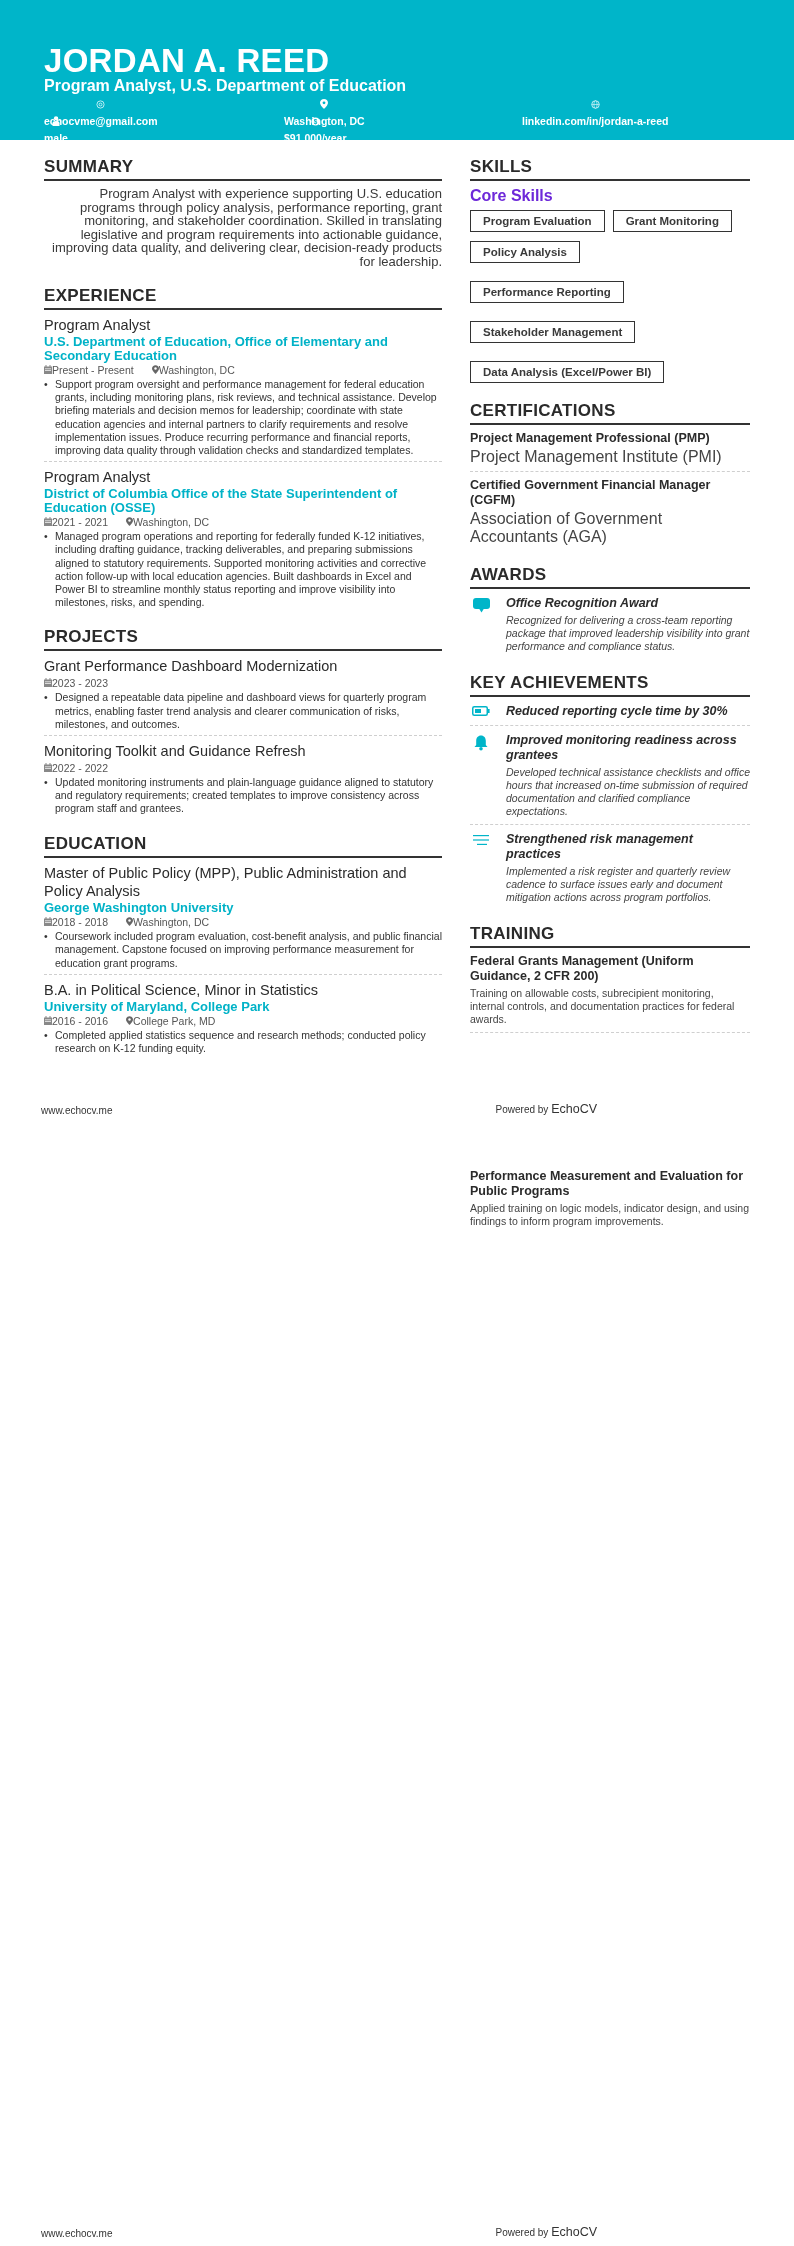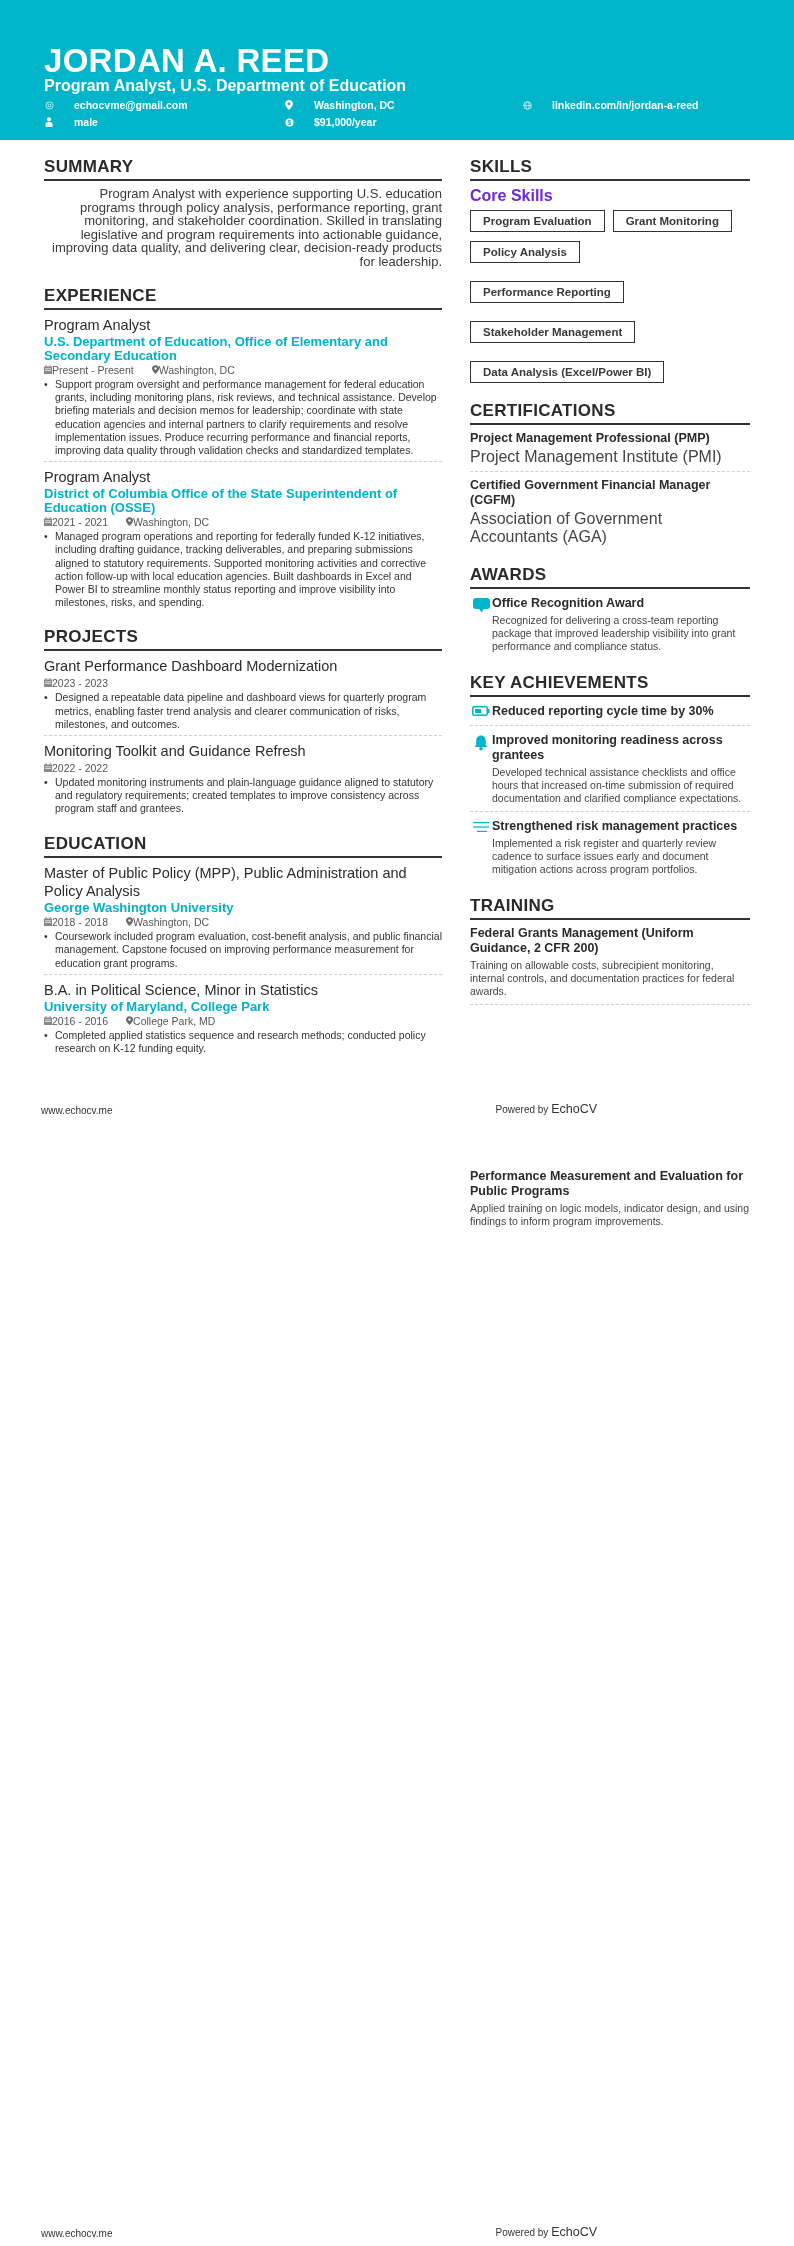--- a/index.html
+++ b/index.html
@@ -2,21 +2,21 @@
 <html><head>
 <meta charset="utf-8">
 <style>
   * { box-sizing: border-box; margin: 0; padding: 0; }
   html, body { width: 794px; height: 2246px; background: #ffffff; }
   body { font-family: "Liberation Sans", sans-serif; color: #2d2d2d; position: relative; }
 
   .header { position: absolute; left: 0; top: 0; width: 794px; height: 140px; background: #00b5c9; color: #fff; }
   .header .name { position: absolute; left: 44px; top: 42px; font-size: 33px; font-weight: 700; letter-spacing: 0.3px; }
   .header .title { position: absolute; left: 44px; top: 77px; font-size: 16px; font-weight: 700; }
-  .contact { position: absolute; font-size: 10.5px; font-weight: 700; display: flex; align-items: center; gap: 20px; }
+  .contact { position: absolute; font-size: 10.5px; font-weight: 700; display: flex; align-items: center; gap: 6px; flex-direction: column; }
   .contact .ic { width: 10px; height: 10px; display: inline-flex; align-items: center; justify-content: center; }
 
   .col-left { position: absolute; left: 44px; top: 157px; width: 398px; }
   .col-right { position: absolute; left: 470px; top: 157px; width: 280px; }
 
   .sec-title { font-size: 17px; font-weight: 700; color: #2a2a2a; padding-bottom: 2px; border-bottom: 2.5px solid #333; letter-spacing: 0.3px; }
   .section { margin-bottom: 14px; }
 
   .summary-text { font-size: 13px; line-height: 13.5px; color: #3a3a3a; margin-top: 6px; text-align: right; }
 
@@ -31,21 +31,21 @@
 
   .skill-group { font-size: 16px; font-weight: 700; color: #6d28d9; margin-top: 6px; }
   .tags { display: flex; flex-wrap: wrap; gap: 9px 8px; margin-top: 5px; }
   .tag { border: 1.5px solid #333; padding: 4px 12px; font-size: 11.5px; font-weight: 700; color: #3a3a3a; }
 
   .cert { padding: 6px 0 5px 0; border-bottom: 1px dashed #cfcfcf; }
   .cert:last-child { border-bottom: none; }
   .cert-name { font-size: 12.5px; font-weight: 700; color: #2b2b2b; line-height: 15px; }
   .cert-org { font-size: 16px; color: #444; margin-top: 2px; }
 
-  .ach { display: flex; padding: 7px 0 6px 0; border-bottom: 1px dashed #cfcfcf; }
+  .ach { display: flex; gap: 14px; padding: 7px 0 6px 0; border-bottom: 1px dashed #cfcfcf; font-style: italic; }
   .ach:last-child { border-bottom: none; }
   .ach .icon { width: 22px; flex: none; display: flex; justify-content: center; padding-top: 2px; }
   .ach-title { font-size: 12.5px; font-weight: 700; color: #2b2b2b; line-height: 15px; }
   .ach-desc { font-size: 10.5px; color: #444; line-height: 13px; margin-top: 3px; }
 
   .train { padding: 6px 0 6px 0; border-bottom: 1px dashed #cfcfcf; }
   .train-name { font-size: 12.5px; font-weight: 700; color: #2b2b2b; line-height: 15px; }
   .train-desc { font-size: 10.5px; color: #444; line-height: 13px; margin-top: 3px; }
 
   .footer { position: absolute; left: 0; width: 639px; height: 20px; font-size: 10px; color: #333; }

